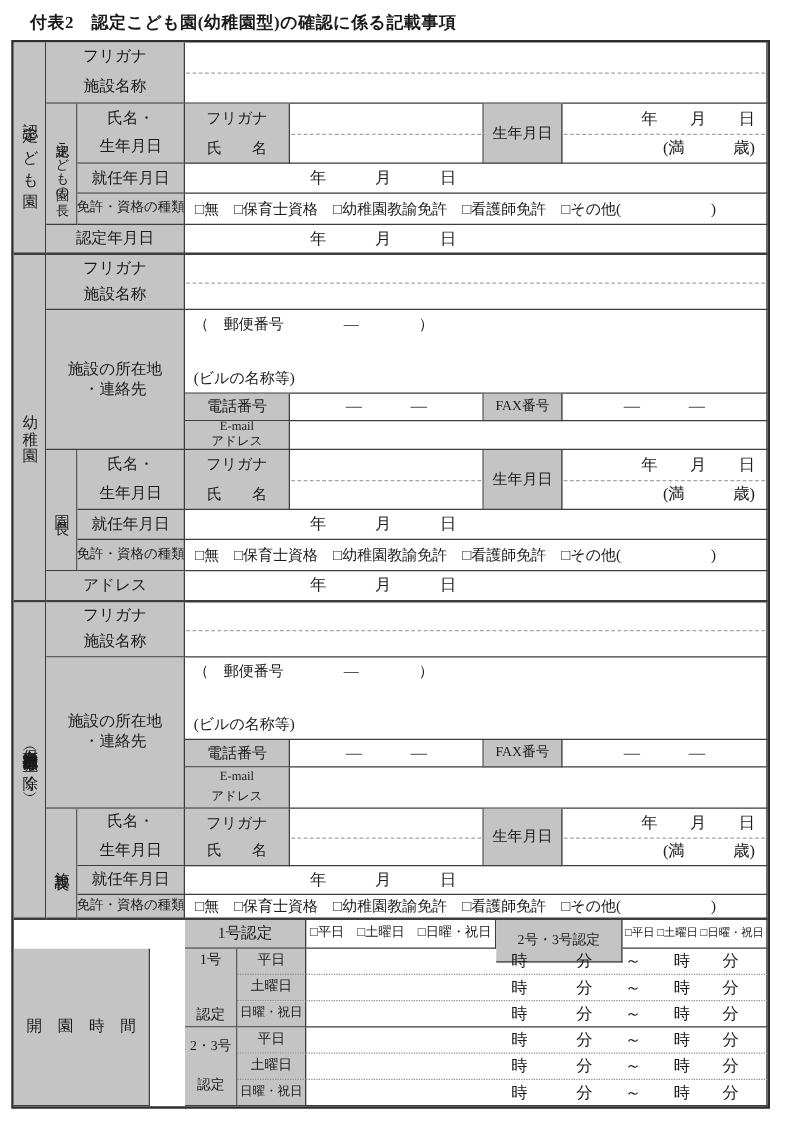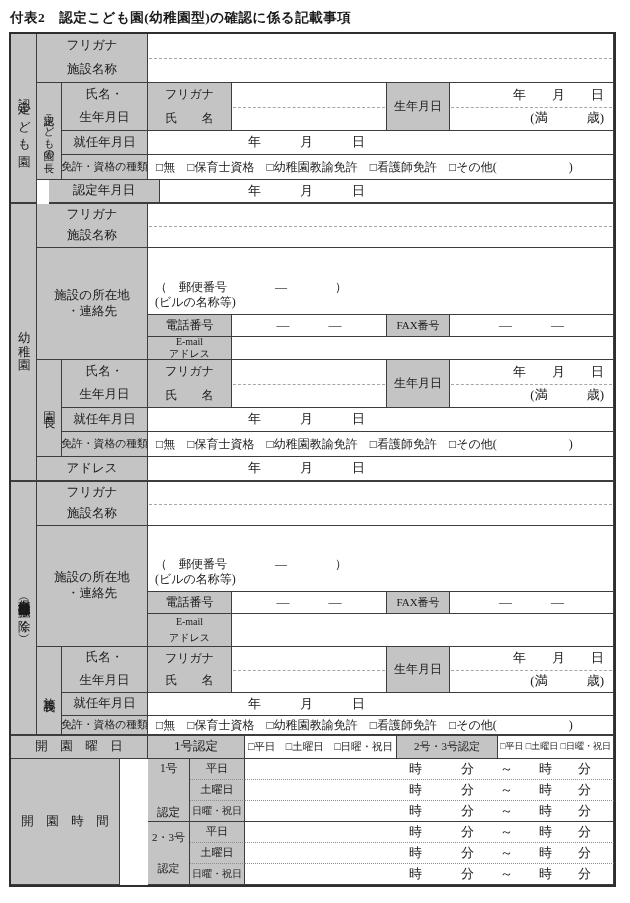--- a/index.html
+++ b/index.html
@@ -2,21 +2,21 @@
 <html><head>
 <meta charset="utf-8">
 <style>
   html,body{margin:0;padding:0;}
   body{
     width:630px;height:903px;background:#ffffff;position:relative;
     font-family:"Liberation Serif","DejaVu Serif",serif;color:#1a1a1a;
     overflow:hidden;
   }
   .title{
-    position:absolute;left:10px;top:9px;font-size:13.5px;font-weight:600;
+    position:absolute;left:24px;top:9px;font-size:13.5px;font-weight:600;
     letter-spacing:0.5px;white-space:pre;
   }
   .frame{
     position:absolute;left:9px;top:32px;width:603px;height:851px;
     border:2px solid #2e2e2e;box-sizing:content-box;
   }
   .c{
     position:absolute;box-sizing:border-box;
     border-right:1px solid #3d3d3d;border-bottom:1px solid #3d3d3d;
     display:flex;align-items:center;justify-content:center;
@@ -24,21 +24,21 @@
   }
   .g{background:#c4c4c4;}
   .vt{writing-mode:vertical-rl;text-orientation:mixed;letter-spacing:2px;}
   .two{flex-direction:column;align-items:stretch;padding:0;text-align:right;}
   .two > span{flex:1;display:flex;align-items:center;justify-content:center;}
   .two.rt > span{justify-content:flex-end;padding-right:9px;}
   .lft{justify-content:flex-start;}
   .bb2{border-bottom-width:2px;}
   .dotb{border-bottom:1px dotted #8d8d8d;}
   .dl{position:absolute;left:1px;right:1px;border-top:1px dashed #a6a6a6;height:0;}
-  .addr{flex-direction:column;align-items:flex-start;justify-content:flex-end;padding:4px 4px 4px 7px;}
+  .addr{flex-direction:column;align-items:flex-start;justify-content:space-between;padding:4px 4px 4px 7px;}
   .fs9{font-size:9px;}.fs10{font-size:10px;}.fs105{font-size:10.5px;}
   .fs108{font-size:10.8px;}.fs11{font-size:11px;}.fs115{font-size:11.5px;gap:26px;}
   .fs12{font-size:12px;}.fs13{font-size:13px;}
 </style>
 </head>
 <body>
 
 <div class="title">付表2　認定こども園(幼稚園型)の確認に係る記載事項</div>
 
 <div class="frame">
@@ -66,21 +66,21 @@
     <span>(満　　　歳)</span>
     <i class="dl" style="top:24px;"></i>
   </div>
 
   <div class="c g" style="left:51px;top:97px;width:86px;height:24px;">就任年月日</div>
   <div class="c lft fs13" style="left:137px;top:97px;width:466px;height:24px;padding-left:100px;">年　　　月　　　日</div>
 
   <div class="c g fs108" style="left:51px;top:121px;width:86px;height:25px;">免許・資格の種類</div>
   <div class="c lft fs12" style="left:137px;top:121px;width:466px;height:25px;padding-left:8px;">□無　□保育士資格　□幼稚園教諭免許　□看護師免許　□その他(　　　　　　)</div>
 
-  <div class="c g bb2" style="left:38px;top:146px;width:111px;height:24px;">認定年月日</div>
+  <div class="c g bb2" style="left:26px;top:146px;width:111px;height:24px;">認定年月日</div>
   <div class="c lft fs13 bb2" style="left:137px;top:146px;width:466px;height:24px;padding-left:100px;">年　　　月　　　日</div>
 
   <div class="c g vt bb2" style="left:0;top:170px;width:26px;height:278px;letter-spacing:14px;">幼稚園</div>
   <div class="c g two" style="left:26px;top:170px;width:111px;height:44px;">
     <span>フリガナ</span>
     <span>施設名称</span>
   </div>
   <div class="c" style="left:137px;top:170px;width:466px;height:44px;"><i class="dl" style="top:22px;"></i></div>
 
   <div class="c g two" style="left:26px;top:214px;width:111px;height:112px;">
@@ -163,24 +163,23 @@
   <div class="c two rt fs13" style="left:439px;top:613px;width:164px;height:46px;">
     <span>年　　月　　日</span>
     <span>(満　　　歳)</span>
     <i class="dl" style="top:23px;"></i>
   </div>
   <div class="c g" style="left:51px;top:659px;width:86px;height:23px;">就任年月日</div>
   <div class="c lft fs13" style="left:137px;top:659px;width:466px;height:23px;padding-left:100px;">年　　　月　　　日</div>
   <div class="c g fs108 bb2" style="left:51px;top:682px;width:86px;height:20px;">免許・資格の種類</div>
   <div class="c lft fs12 bb2" style="left:137px;top:682px;width:466px;height:20px;padding-left:8px;">□無　□保育士資格　□幼稚園教諭免許　□看護師免許　□その他(　　　　　　)</div>
 
-  <div class="c g" style="left:0;top:702px;width:137px;height:23px;">開　園　曜　日</div>
   <div class="c g" style="left:137px;top:702px;width:97px;height:23px;">1号認定</div>
   <div class="c fs105" style="left:234px;top:702px;width:152px;height:23px;">□平日　□土曜日　□日曜・祝日</div>
-  <div class="c g fs11" style="left:386px;top:702px;width:101px;height:23px;">2号・3号認定</div>
+  <div class="c g fs11" style="left:386px;top:702px;width:101px;height:34px;">2号・3号認定</div>
   <div class="c fs9" style="left:487px;top:702px;width:116px;height:23px;">□平日 □土曜日 □日曜・祝日</div>
 
   <div class="c g" style="left:0;top:725px;width:109px;height:126px;">開　園　時　間</div>
   <div class="c g two fs115" style="left:137px;top:725px;width:42px;height:63px;">
     <span>1号</span>
     <span>認定</span>
   </div>
   <div class="c g two fs11" style="left:137px;top:788px;width:42px;height:63px;">
     <span>2・3号</span>
     <span>認定</span>

